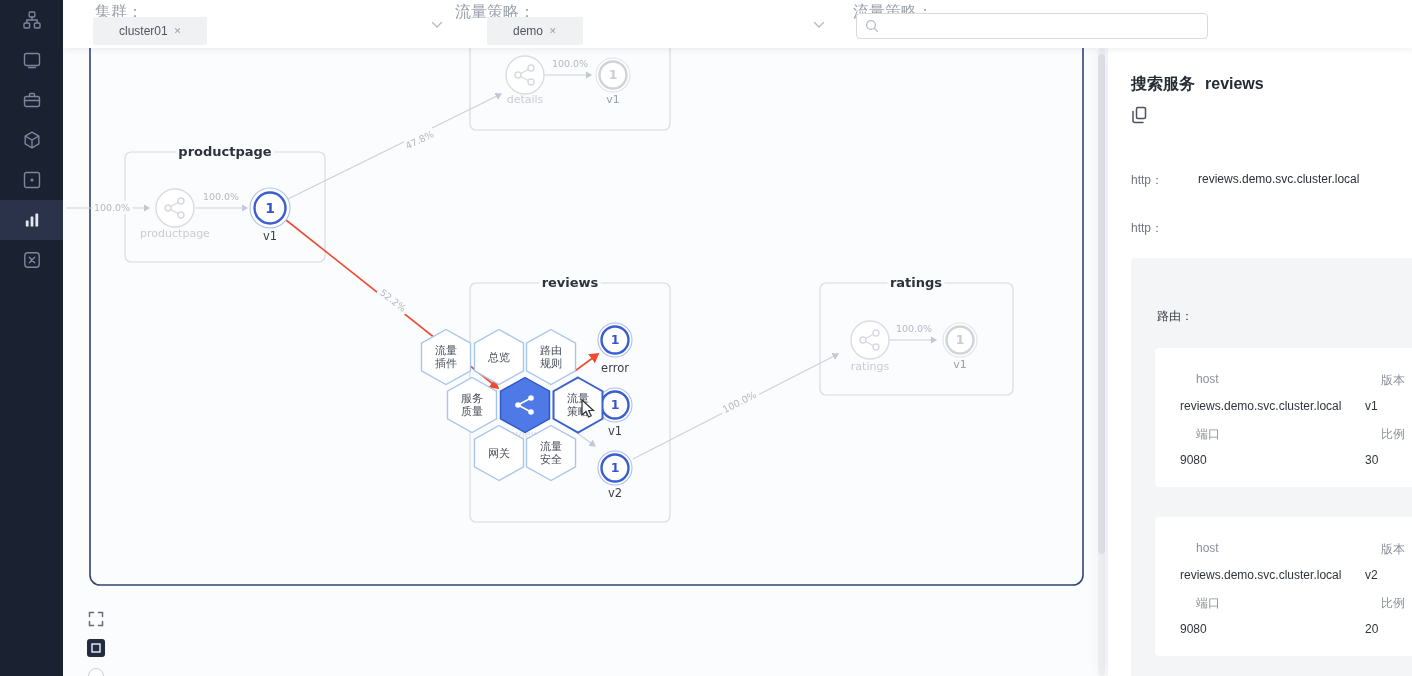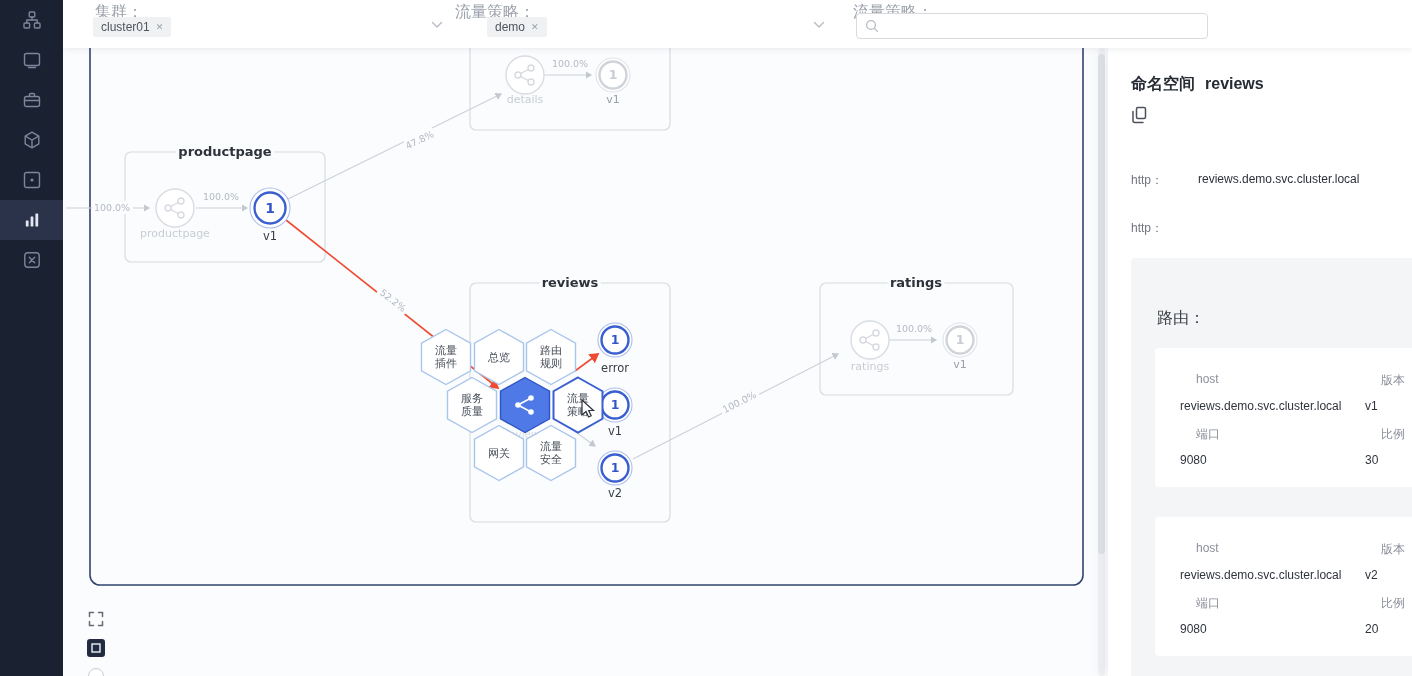--- a/index.html
+++ b/index.html
@@ -12,22 +12,22 @@
     background:#1a2130; z-index:20; }
   .side-item { width:63px; height:40px; display:flex; align-items:center;
     justify-content:center; color:#7c869c; cursor:pointer; }
   .side-item.active { background:#2a3349; color:#e2e7f1; }
   .side-item svg { display:block; }
 
   
   .topbar { position:absolute; left:63px; top:0; width:1349px; height:48px;
     background:#fff; z-index:15; box-shadow:0 2px 6px rgba(20,40,90,.07); }
   .f-label { position:absolute; top:2px; font-size:16px; color:#9ca1ab; }
-  .tag { position:absolute; top:17px; height:20px; display:inline-flex;
-    align-items:center; background:#eff1f3; border-radius:2px; padding:0 8px;
+  .tag { position:absolute; top:17px; height:28px; display:inline-flex;
+    align-items:center; background:#eff1f3; border-radius:2px; padding:0 26px;
     font-size:12px; color:#50555e; cursor:pointer; }
   .tag .x { margin-left:6px; font-size:9px; color:#9aa0ab; cursor:pointer; }
   .chev { position:absolute; top:21px; }
   .search { position:absolute; left:793px; top:13px; width:352px; height:26px;
     border:1px solid #d8dadf; border-radius:4px; background:#fff;
     display:flex; align-items:center; padding:0 8px; }
   .search input { border:none; outline:none; flex:1; font-size:12px;
     margin-left:6px; font-family:inherit; }
 
   
@@ -77,21 +77,21 @@
     background:#fff; z-index:10; overflow:hidden;
     box-shadow:-8px 0 14px rgba(20,40,90,.06); }
   .p-title { position:absolute; left:23px; top:26px; font-size:16px;
     font-weight:700; color:#262b34; }
   .p-title .svc-name { margin-left:10px; }
   .copy-btn { position:absolute; left:23px; top:58px; width:18px; height:18px; cursor:pointer; }
   .kv-label { position:absolute; left:23px; font-size:12px; color:#70757e; }
   .kv-value { position:absolute; left:90px; font-size:12px; color:#2b3039; }
   .gray-block { position:absolute; left:23px; top:210px; right:-20px; bottom:-20px;
     background:#f4f5f7; border-radius:4px; }
-  .route-label { position:absolute; left:49px; top:260px; font-size:16px; color:#3a3f47; }
+  .route-label { position:absolute; left:49px; top:260px; font-size:12px; color:#3a3f47; }
   .rcard { position:absolute; left:47px; width:290px; height:139px;
     background:#fff; border-radius:4px; }
   .cl { position:absolute; left:25px; font-size:12px; }
   .cr { position:absolute; left:210px; font-size:12px; }
   .lab { color:#8b9099;padding-left:16px; }
   .val { color:#2f343c; }
 </style>
 </head>
 <body>
 
@@ -326,21 +326,21 @@
     </svg>
   </div>
   <div class="zoom-partial"></div>
 
   <div class="vtrack"></div>
   <div class="vthumb"></div>
 </div>
 
 <aside class="rpanel">
   <div class="p-title">
-    <span>命名空间</span><span class="svc-name">reviews</span>
+    <span>搜索服务</span><span class="svc-name">reviews</span>
   </div>
   <div class="copy-btn">
     <svg width="18" height="18" viewBox="0 0 18 18" fill="none" stroke="#4c515b" stroke-width="1.5" stroke-linecap="round" stroke-linejoin="round">
       <rect x="5.5" y="1.5" width="9" height="11" rx="1.5"></rect>
       <path d="M12 16.5H4a2 2 0 01-2-2V5.5"></path>
     </svg>
   </div>
 
   <div class="kv-label" style="top:124px">http：</div>
   <div class="kv-value" style="top:124px">reviews.demo.svc.cluster.local</div>

